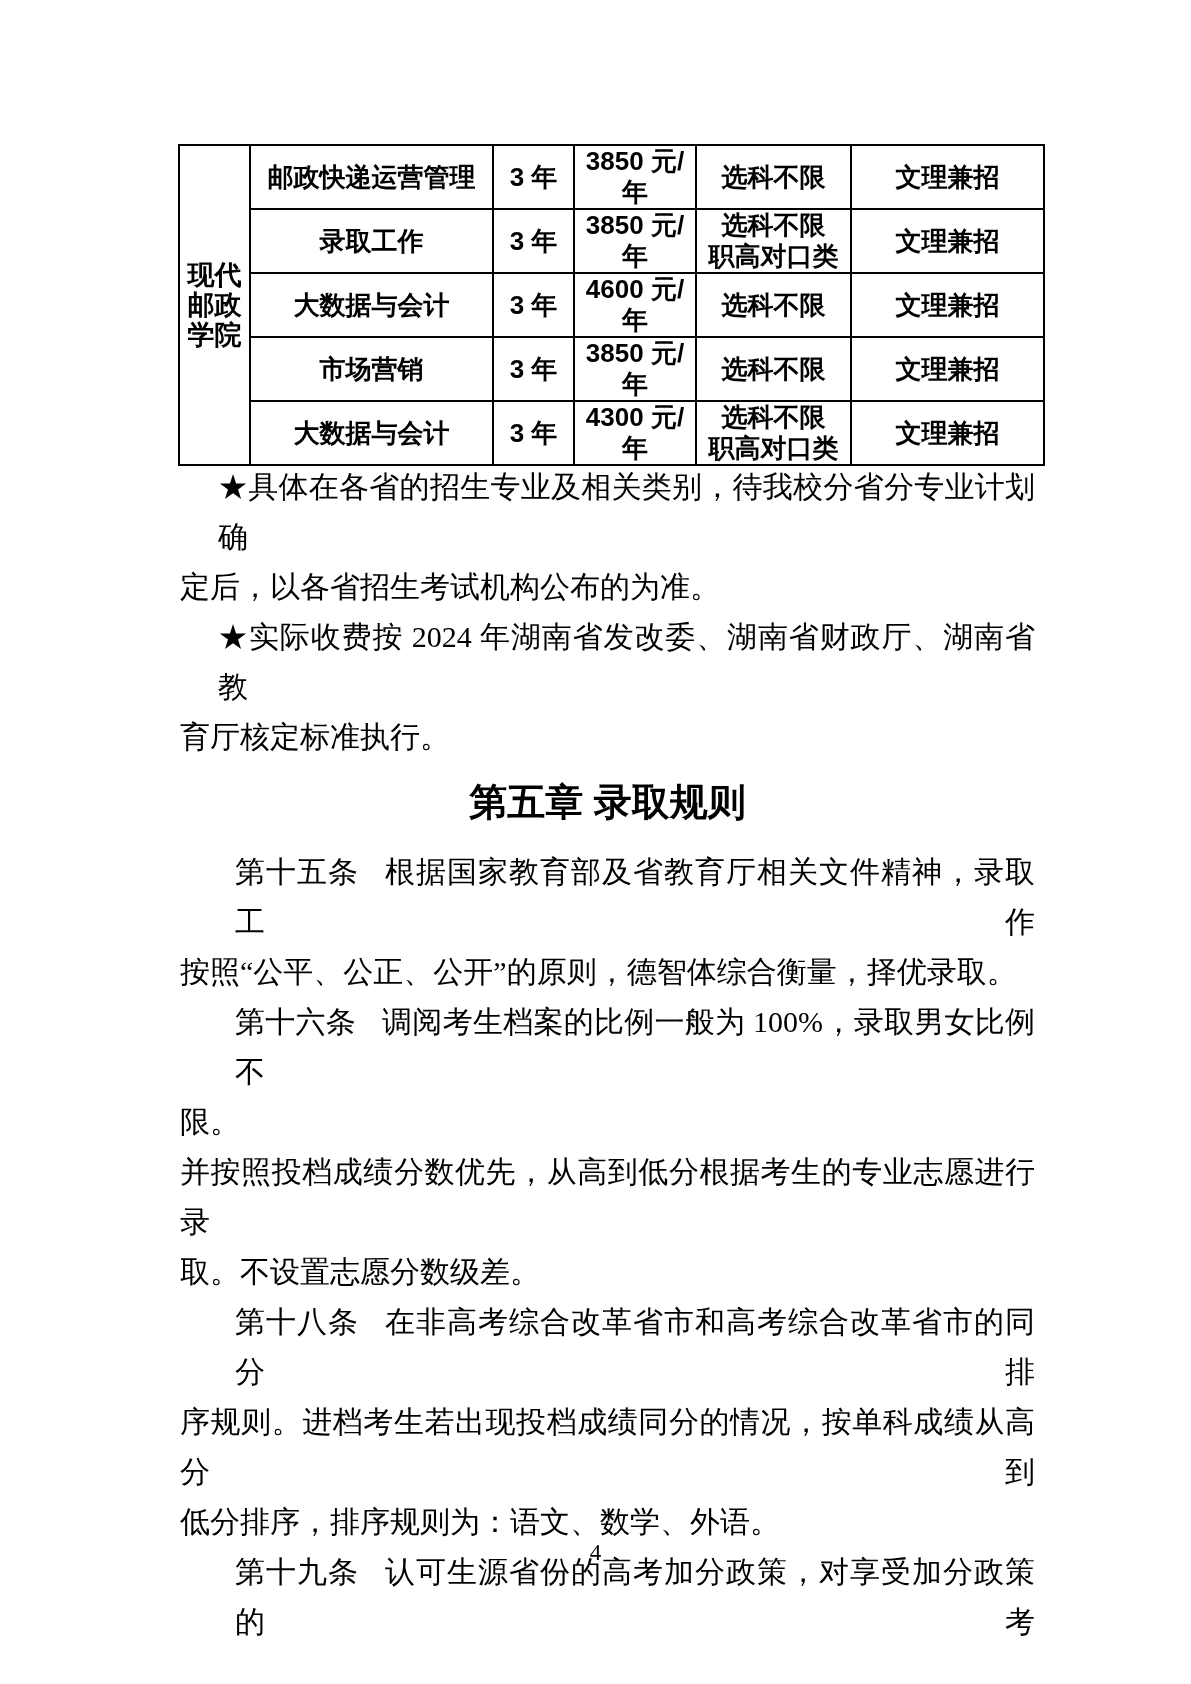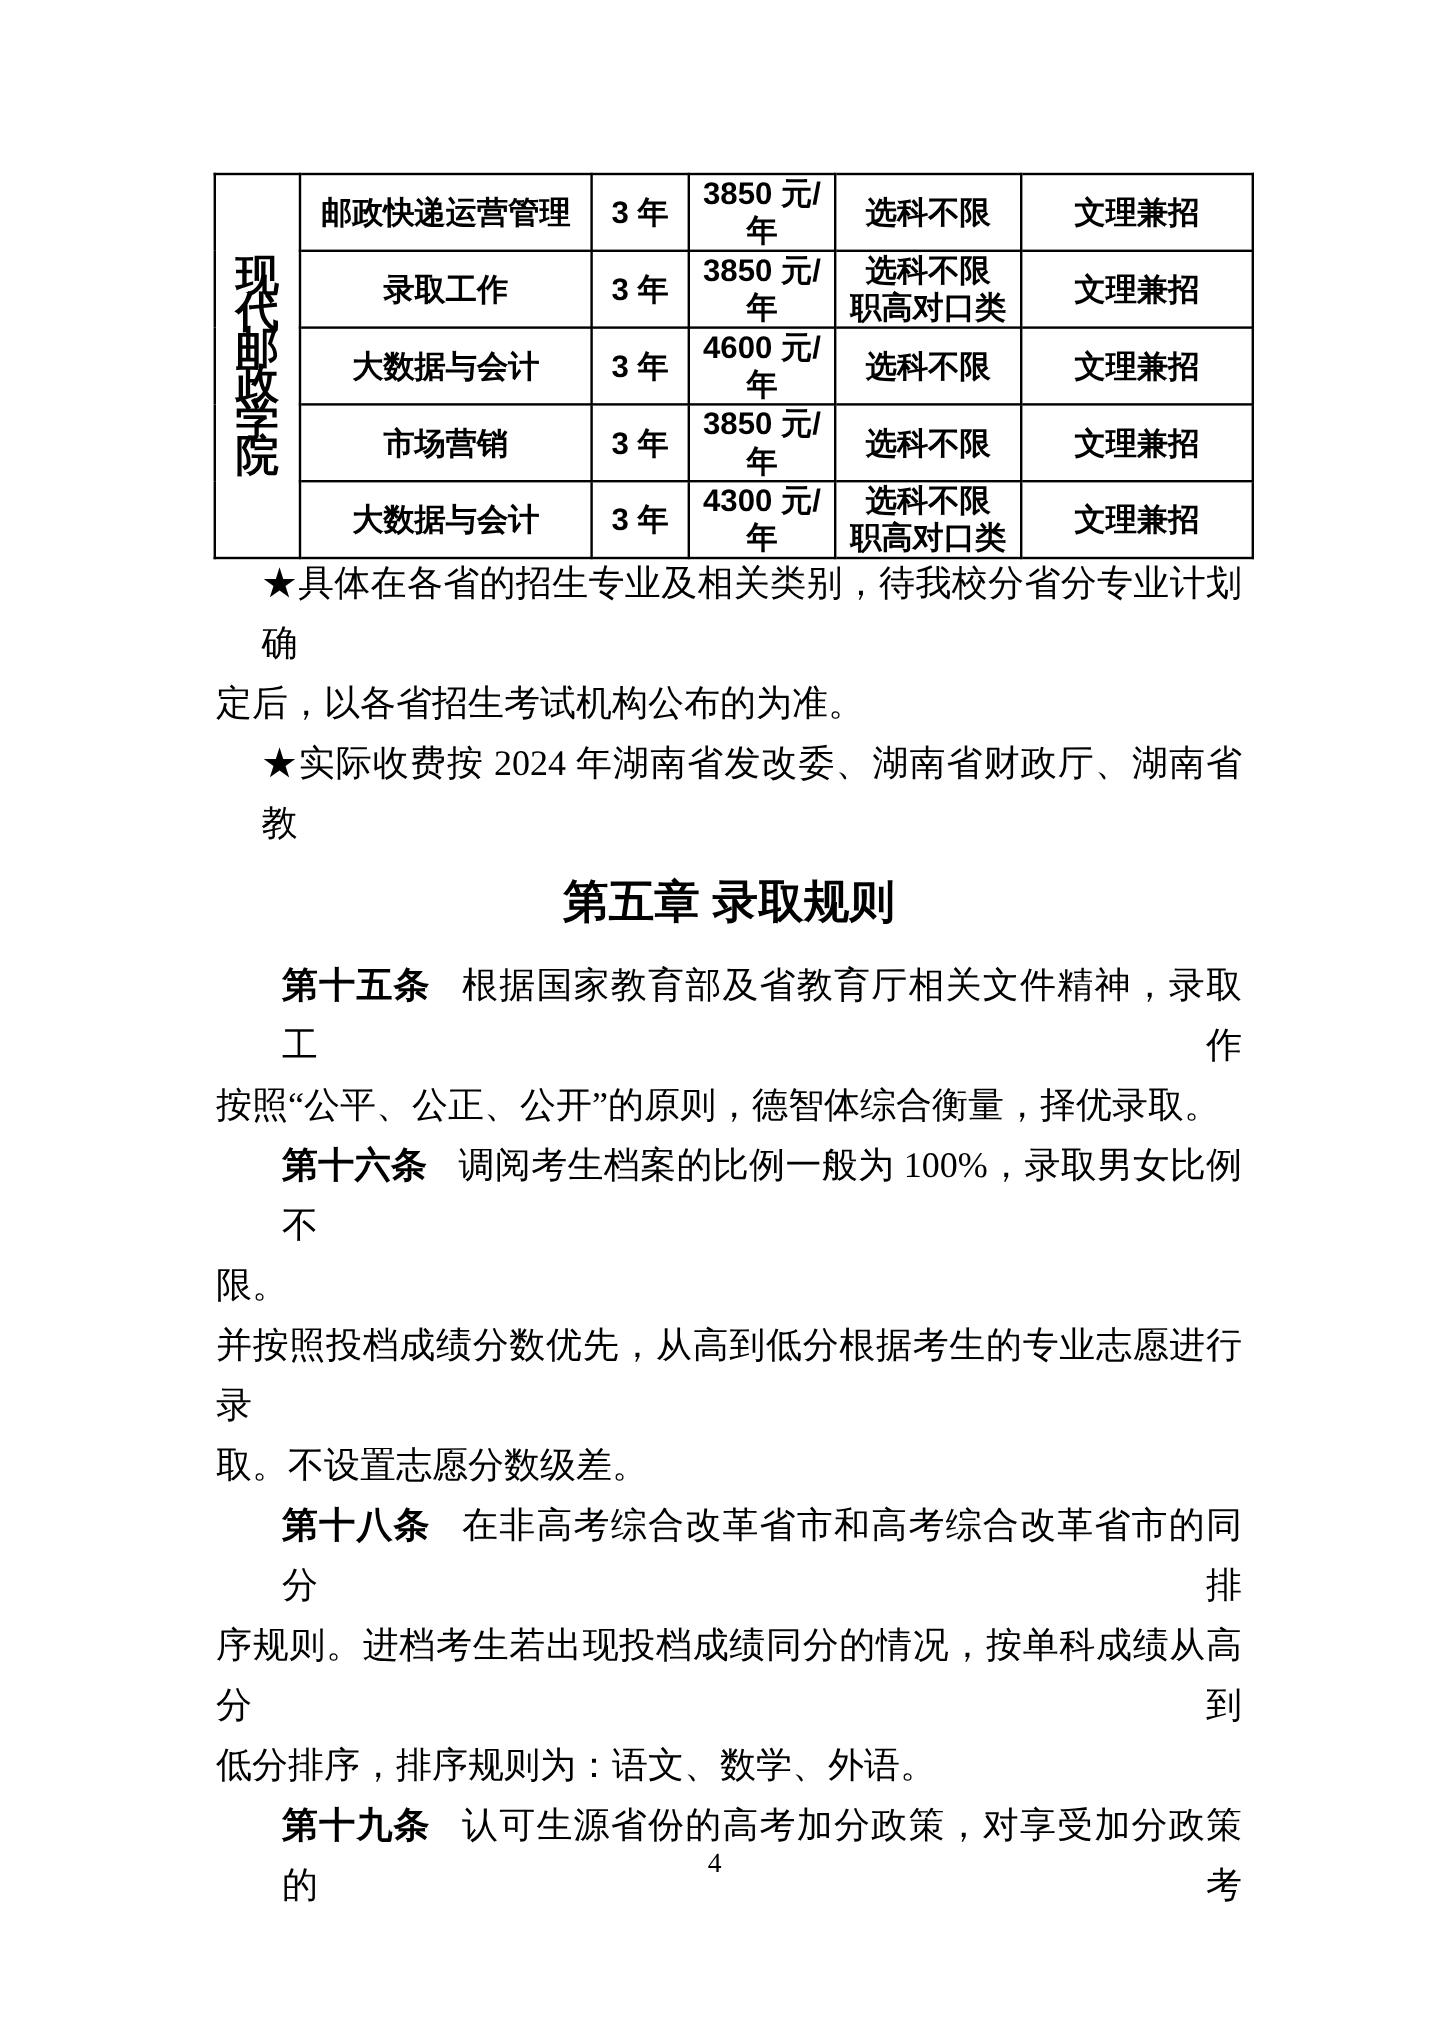--- a/index.html
+++ b/index.html
@@ -29,21 +29,21 @@
     color: #000;
   }
   #majors-table td {
     border: 2px solid #000;
     text-align: center;
     vertical-align: middle;
     padding: 0;
     line-height: 31px;
   }
   #majors-table td.college {
-    font-size: 36px;
+    font-size: 27px;
     line-height: 30px;
   }
 
   
   #content {
     position: absolute;
     left: 180px;
     top: 462px;
     width: 855px;
     font-size: 30px;
@@ -51,21 +51,21 @@
   }
   .line { white-space: nowrap; }
   .line.j {
     white-space: normal;
     text-align: justify;
     text-align-last: justify;
   }
   .ind-star { padding-left: 38px; }
   .ind-art  { padding-left: 55px; }
   .term {
-    font-weight: 700;
+    font-weight: 400;
     margin-right: 26px;
     font-family: "Liberation Sans", sans-serif;
   }
   #chapter-heading {
     margin-top: 15px;
     height: 50px;
     line-height: 50px;
     text-align: center;
     text-align-last: center;
     font-size: 38px;
@@ -159,20 +159,21 @@
 
   <div id="content">
 
     <div>
       <div class="line j ind-star">★具体在各省的招生专业及相关类别，待我校分省分专业计划确</div>
       <div class="line">定后，以各省招生考试机构公布的为准。</div>
     </div>
 
     <div>
       <div class="line j ind-star">★实际收费按 2024 年湖南省发改委、湖南省财政厅、湖南省教</div>
+      <div class="line">育厅核定标准执行。</div>
     </div>
 
     <div id="chapter-heading">第五章 录取规则</div>
 
     <div class="article-first">
       <div class="line j ind-art"><span class="term">第十五条</span><span>根据国家教育部及省教育厅相关文件精神，录取工作</span></div>
       <div class="line">按照“公平、公正、公开”的原则，德智体综合衡量，择优录取。</div>
     </div>
 
     <div>

